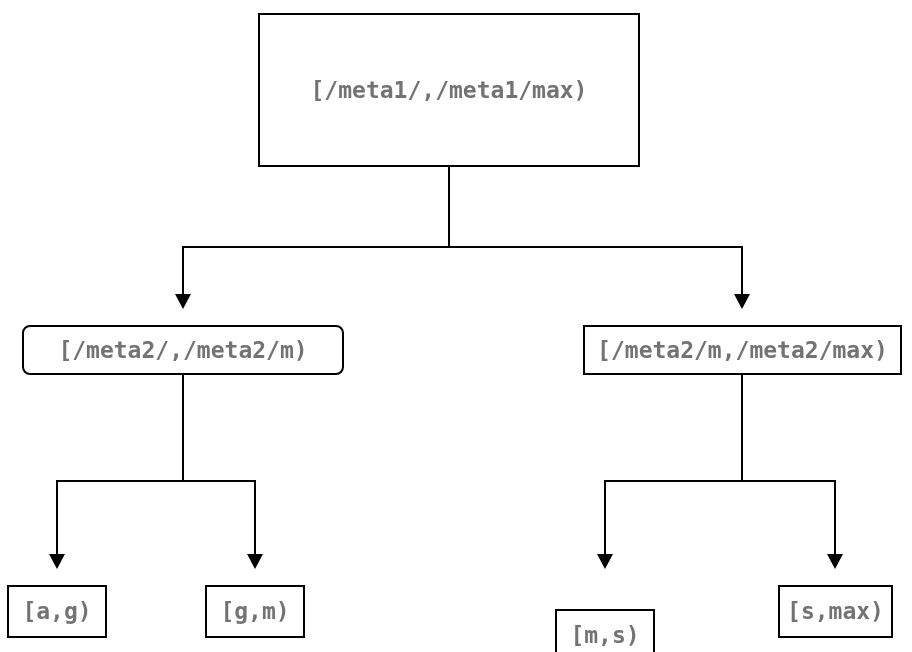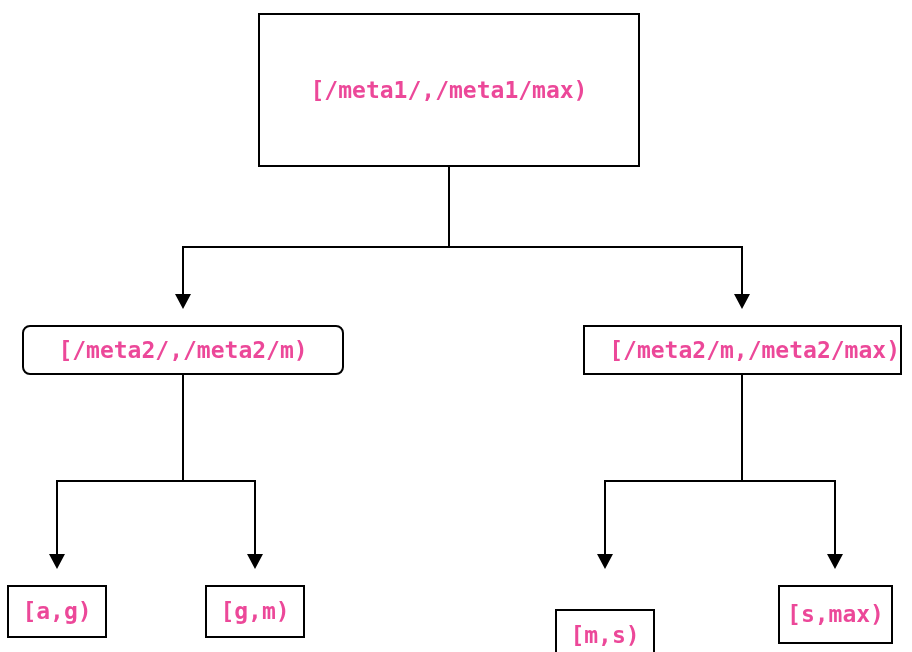--- a/index.html
+++ b/index.html
@@ -28,32 +28,32 @@
     border: 2px solid #000000;
     background: #ffffff;
     display: flex;
     align-items: center;
     justify-content: center;
   }
   .node-label {
     font-family: "DejaVu Sans Mono", "Liberation Mono", monospace;
     font-size: 23px;
     font-weight: bold;
-    color: #ec4899;
+    color: #737373;
     white-space: pre;
     line-height: 1;
   }
   
   .node-root      { left: 258px; top: 13px;  width: 382px; height: 154px; }
   .node-mid-left  { left: 22px;  top: 325px; width: 322px; height: 50px; border-radius: 8px; }
-  .node-mid-right { left: 583px; top: 325px; width: 319px; height: 50px; justify-content: flex-end; }
+  .node-mid-right { left: 583px; top: 325px; width: 319px; height: 50px; }
   .node-leaf-ag   { left: 7px;   top: 585px; width: 100px; height: 53px; }
   .node-leaf-gm   { left: 205px; top: 585px; width: 100px; height: 53px; }
   .node-leaf-ms   { left: 555px; top: 585px; width: 100px; height: 53px; margin-top: 24px; }
-  .node-leaf-smax { left: 778px; top: 585px; width: 115px; height: 59px; }
+  .node-leaf-smax { left: 778px; top: 585px; width: 115px; height: 53px; }
 </style>
 </head>
 <body>
 
 <div class="canvas">
 
   <svg class="edges-svg" viewBox="0 0 912 652" aria-hidden="true">
 
     <path d="M449 167 V247" stroke="#000000" stroke-width="2" fill="none"></path>
     <path d="M183 247 H742" stroke="#000000" stroke-width="2" fill="none"></path>

